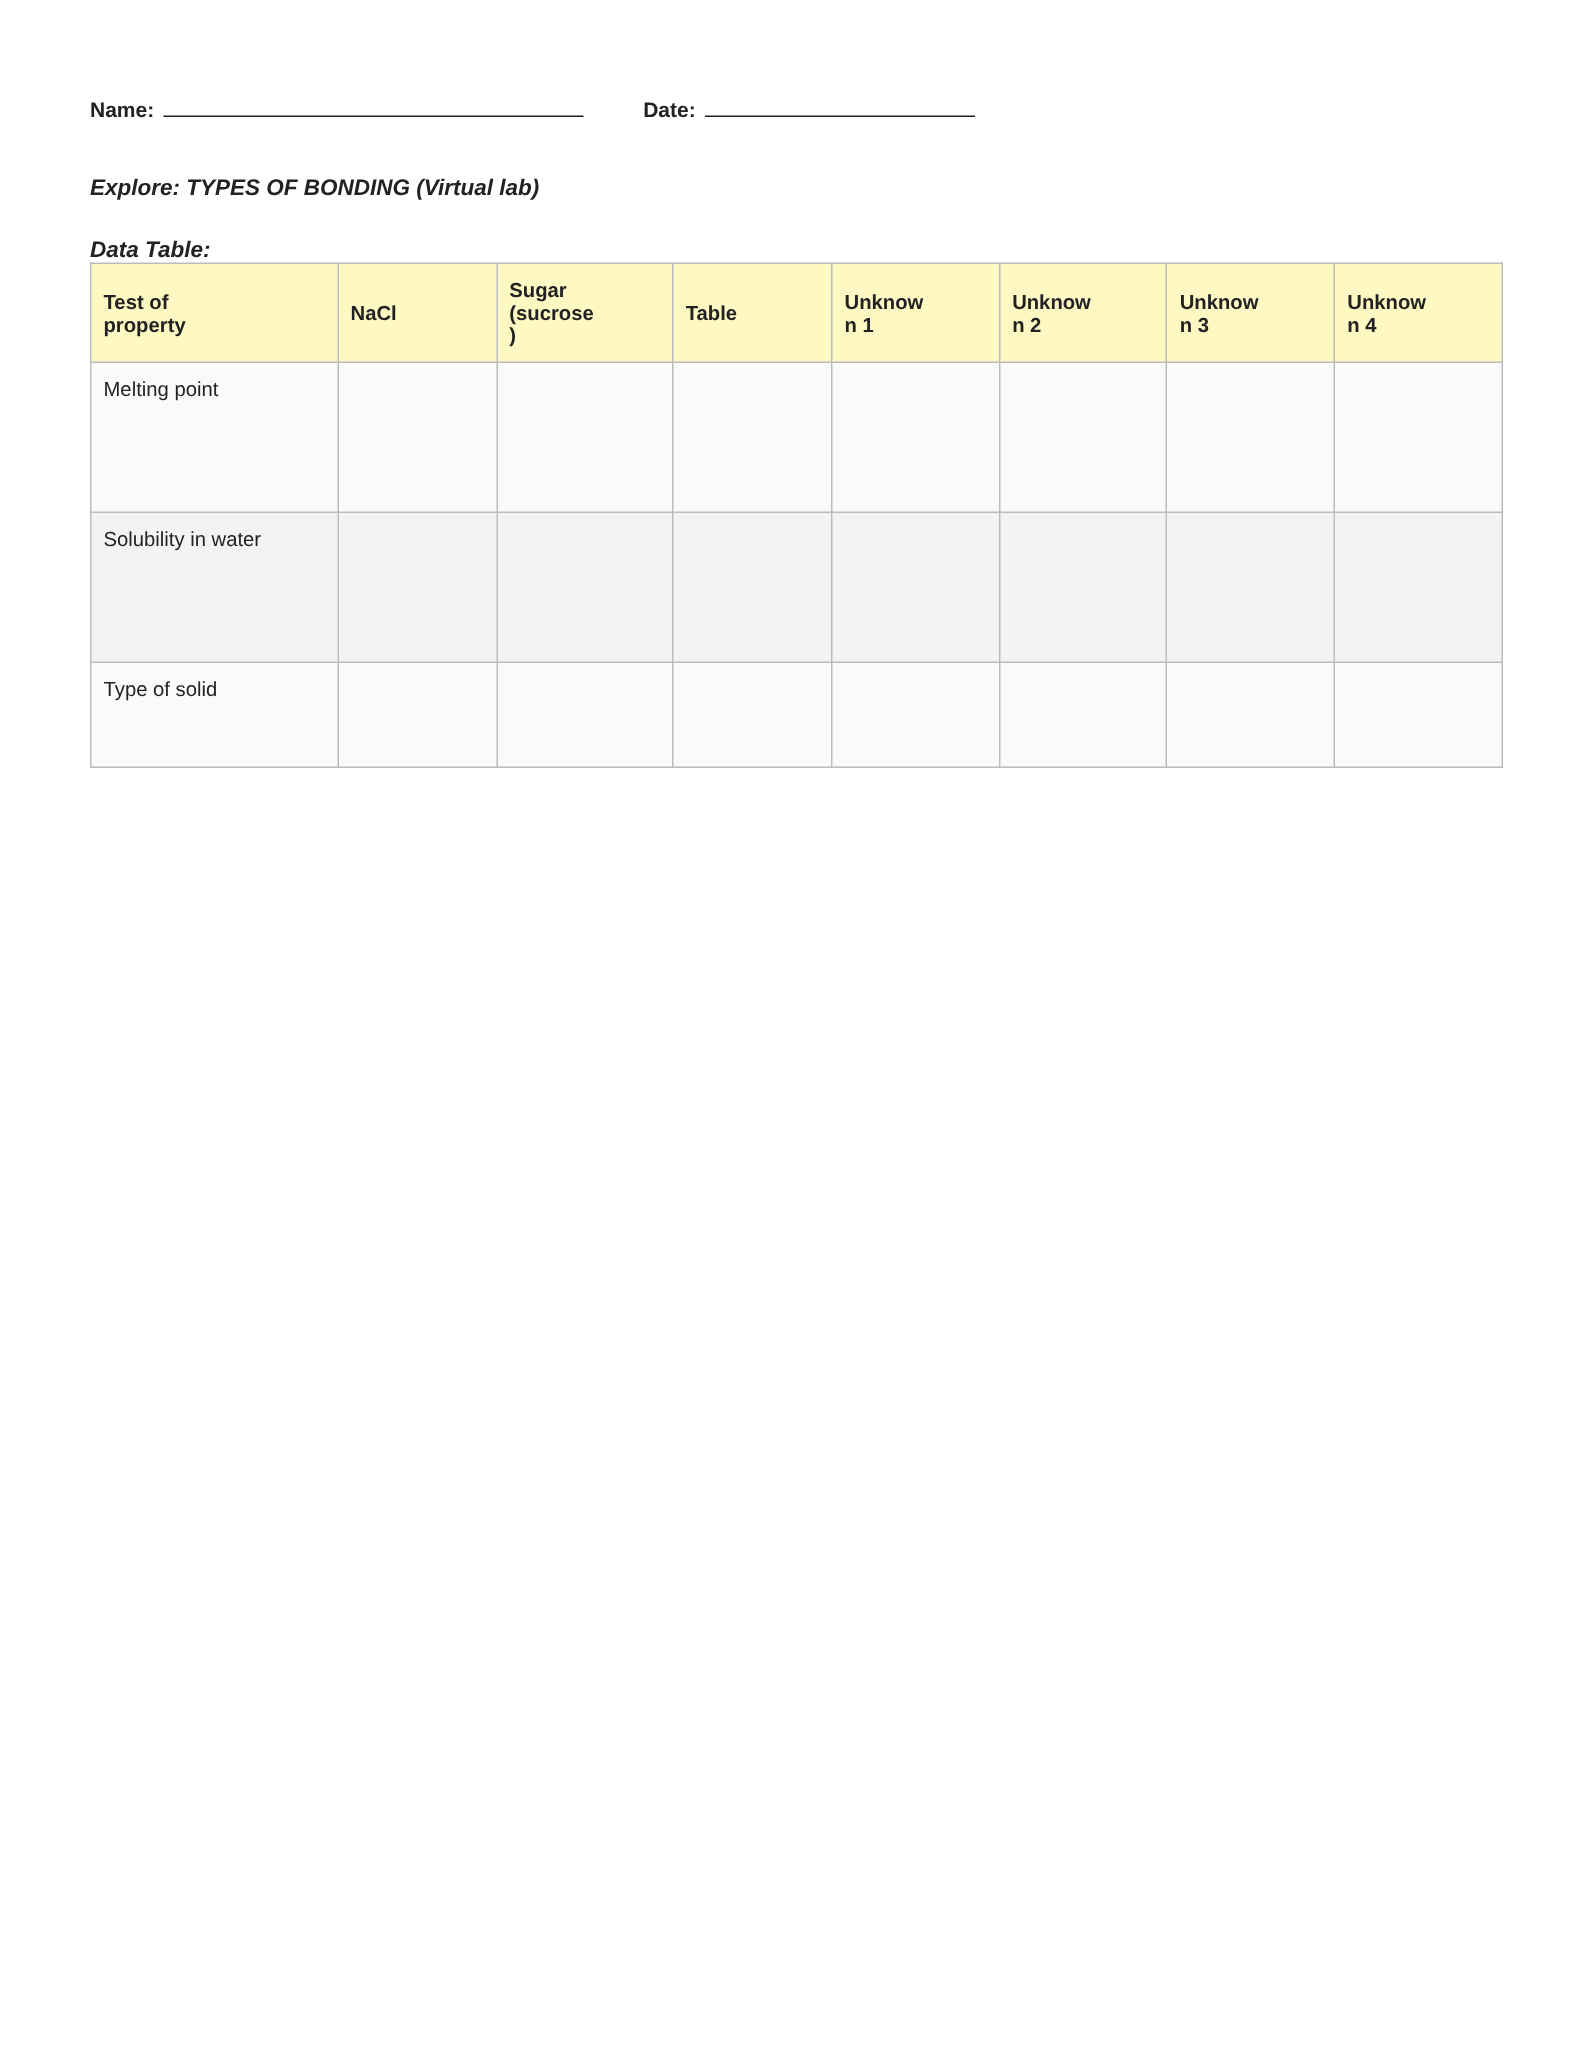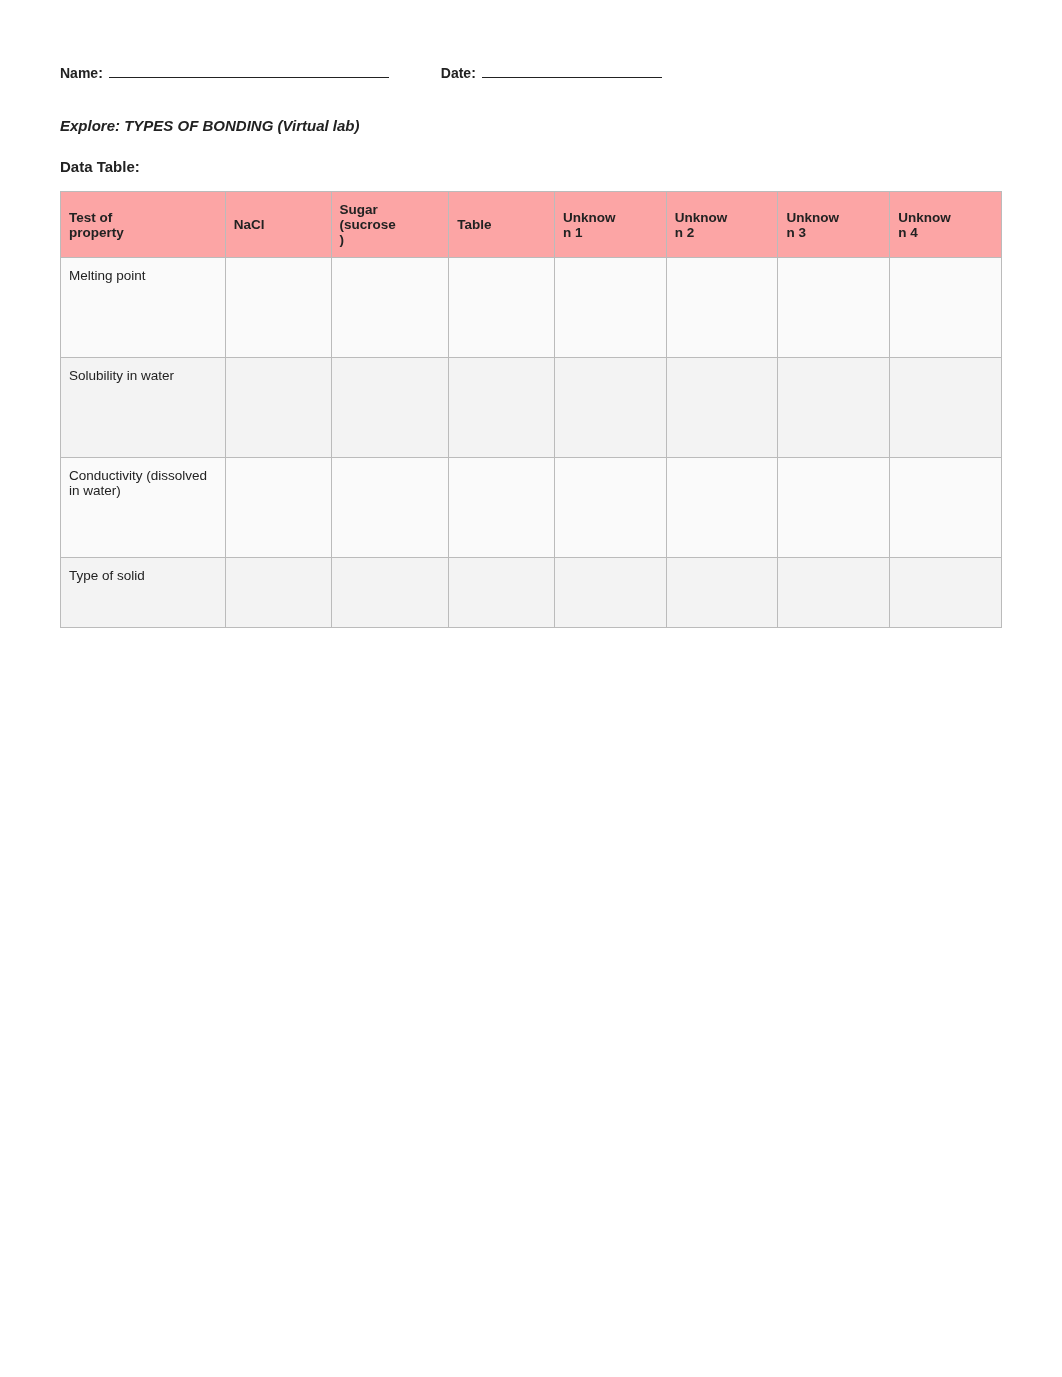--- a/index.html
+++ b/index.html
@@ -14,21 +14,21 @@
       font-size: 14px;
       color: #222;
       width: 1062px;
       min-height: 1377px;
       padding: 60px 60px 60px 60px;
     }
 
     .header-row {
       display: flex;
       align-items: center;
-      gap: 52px;
+      gap: 40px;
       margin-bottom: 36px;
     }
 
     .header-field {
       display: flex;
       align-items: baseline;
       gap: 6px;
     }
 
     .header-label {
@@ -53,31 +53,32 @@
     .title {
       font-weight: bold;
       font-size: 15px;
       margin-bottom: 24px;
       font-style: italic;
     }
 
     .data-table-label {
       font-weight: bold;
       font-size: 15px;
-      margin-bottom: 16px;
+      margin-bottom: 0;
+      font-style: italic;
     }
 
     table {
       width: 100%;
       border-collapse: collapse;
       table-layout: fixed;
     }
 
     thead tr th {
-      background-color: #fca5a5;
+      background-color: #fef9c3;
       border: 1.5px solid #bbb;
       padding: 10px 8px;
       font-weight: bold;
       font-size: 13.5px;
       vertical-align: middle;
       text-align: left;
     }
 
     tbody tr td {
       border: 1.5px solid #bbb;
@@ -166,30 +167,20 @@
       <tr>
         <td>Solubility in water</td>
         <td></td>
         <td></td>
         <td></td>
         <td></td>
         <td></td>
         <td></td>
         <td></td>
       </tr>
-      <tr>
-        <td>Conductivity (dissolved in water)</td>
-        <td></td>
-        <td></td>
-        <td></td>
-        <td></td>
-        <td></td>
-        <td></td>
-        <td></td>
-      </tr>
       <tr class="row-type-bond">
         <td>Type of solid</td>
         <td></td>
         <td></td>
         <td></td>
         <td></td>
         <td></td>
         <td></td>
         <td></td>
       </tr>

